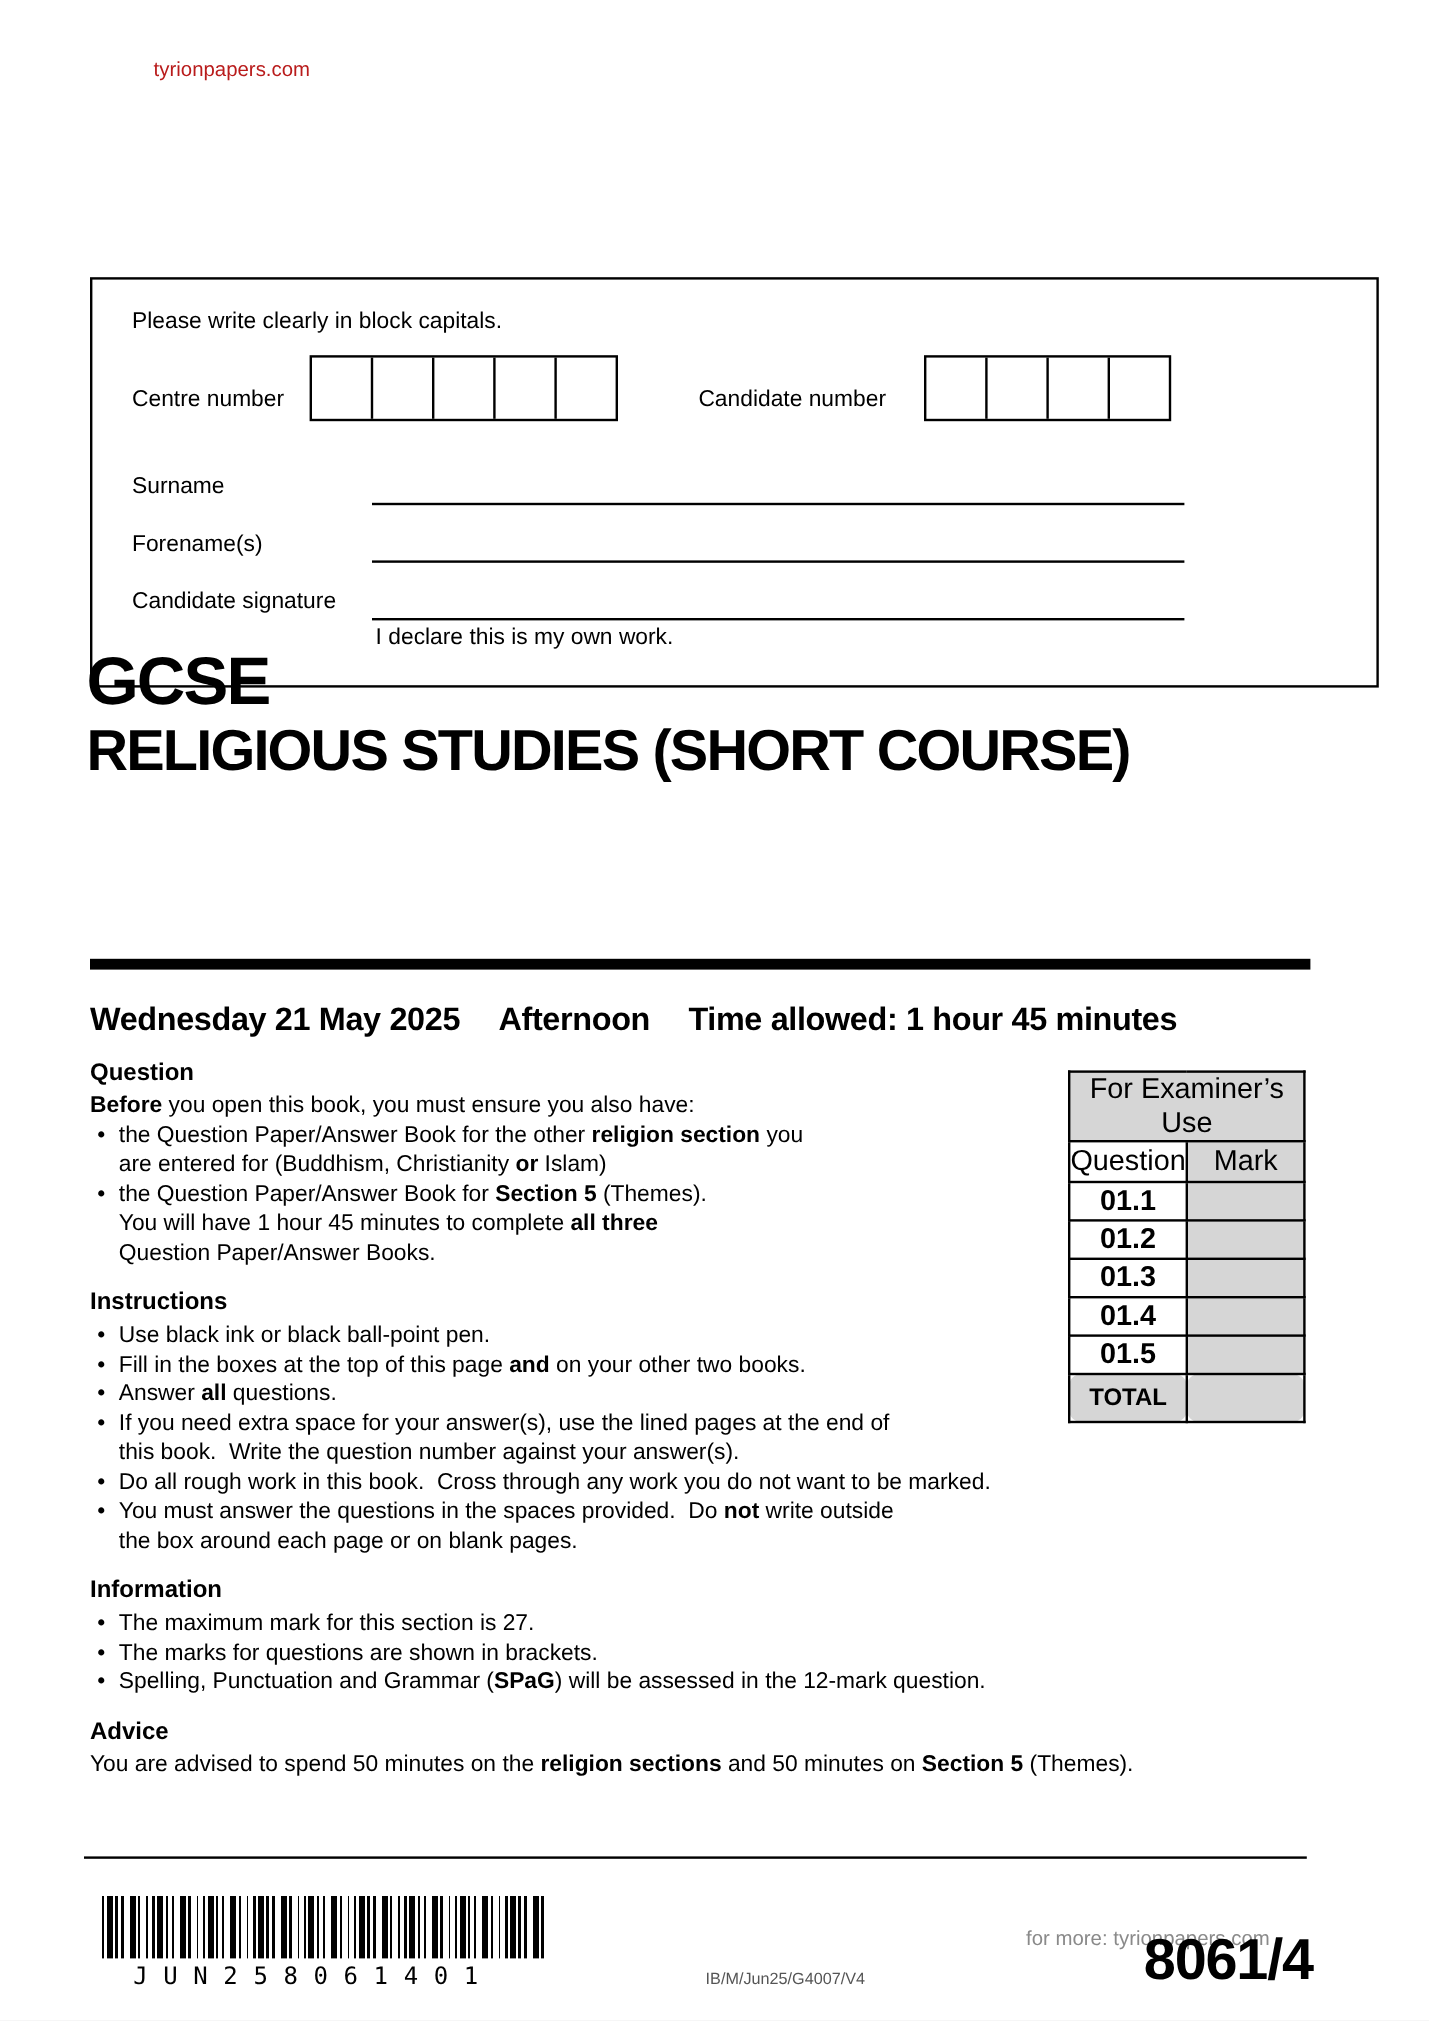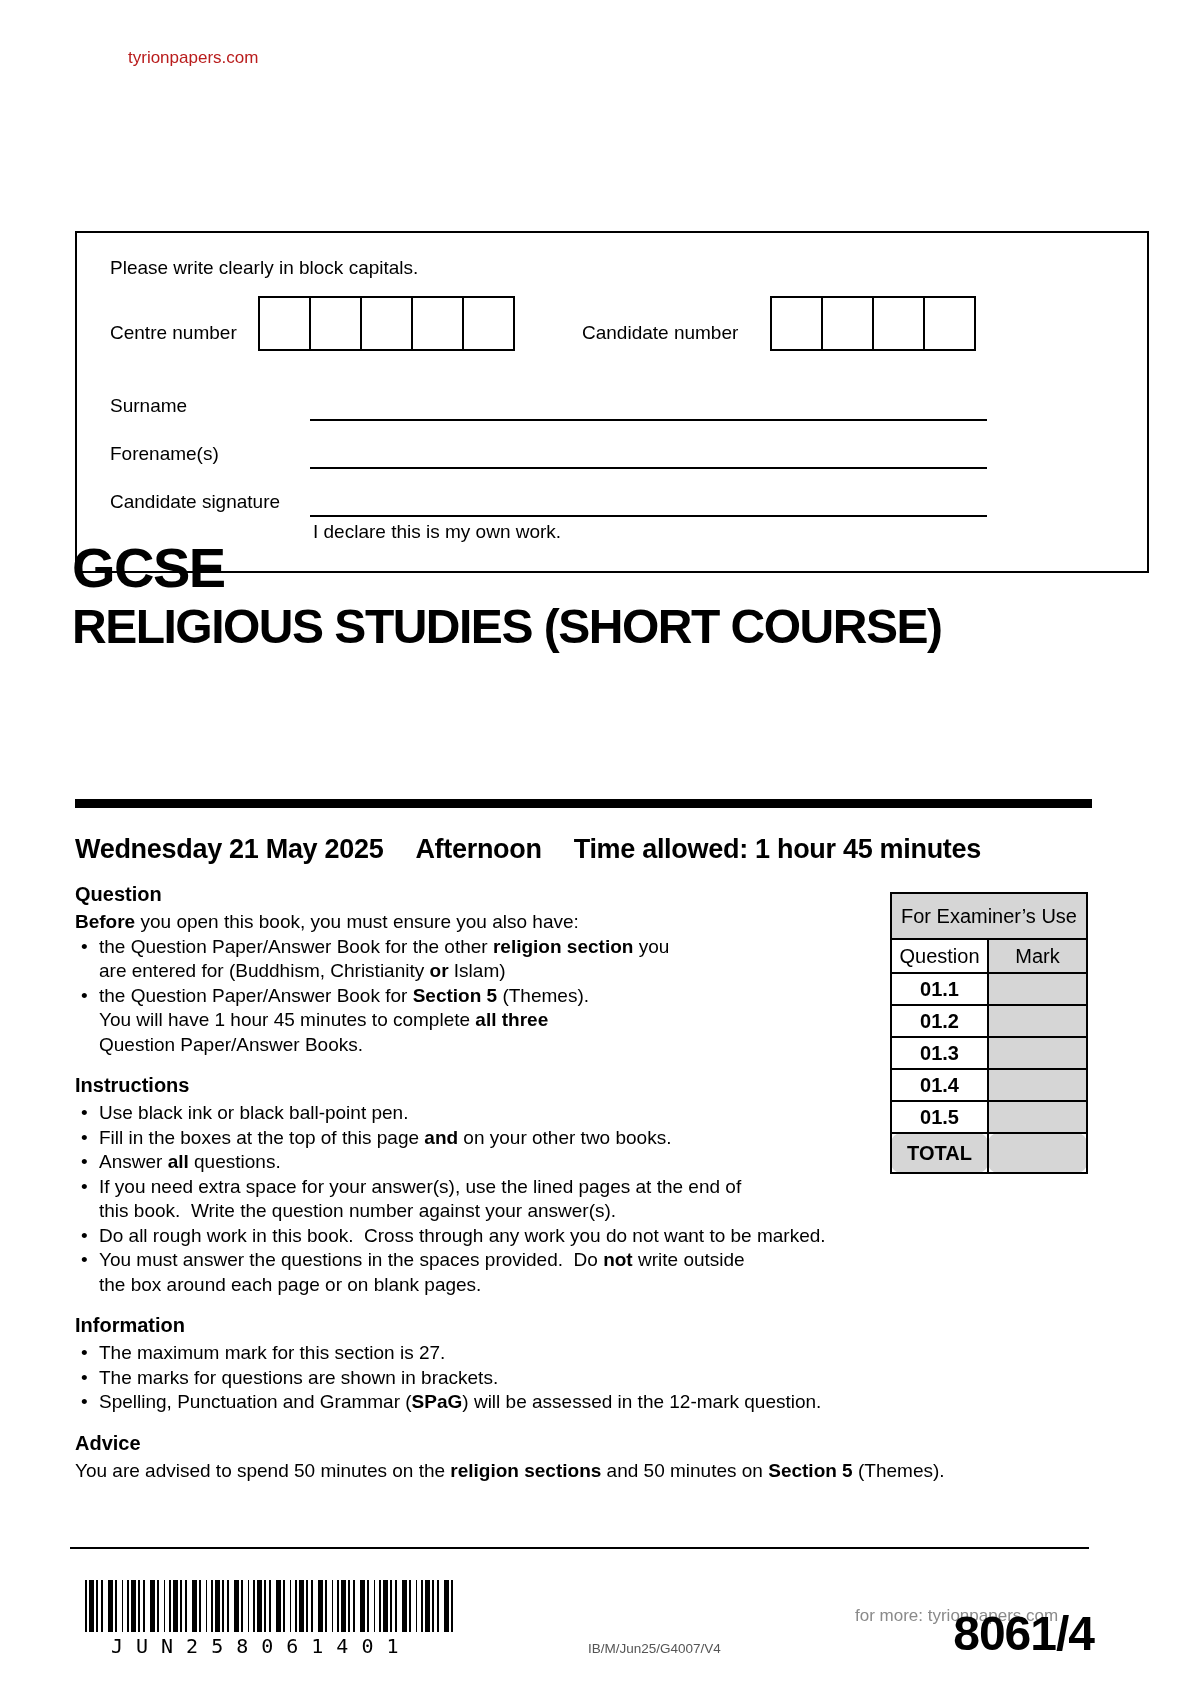--- a/index.html
+++ b/index.html
@@ -50,21 +50,21 @@
   .content h3:first-child{margin-top:0;}
   .content .para{white-space:pre-wrap;}
   .content ul{list-style:none;margin:0;padding:0;}
   .content li{position:relative;padding-left:24px;white-space:pre-wrap;}
   .content .dot{position:absolute;left:6px;top:0;}
 
   
   .exam-table{left:890px;top:892px;}
   .exam-table table{border-collapse:collapse;background:#fff;}
   .exam-table th,.exam-table td{border:2px solid #000;text-align:center;vertical-align:middle;
-      font-size:20px;font-weight:400;padding:0;}
+      font-size:24px;font-weight:400;padding:0;}
   .exam-table .t-title{width:194px;height:44px;background:#d6d6d6;}
   .exam-table .qhead{width:94px;height:32px;background:#fff;}
   .exam-table .mhead{width:96px;height:32px;background:#d6d6d6;}
   .exam-table .qcell{height:30px;font-weight:700;background:#fff;}
   .exam-table .mcell{background:#d6d6d6;}
   .exam-table .totalcell{height:38px;background:#d6d6d6;font-weight:700;font-size:20px;border-radius:10px;}
   .exam-table .totalmark{background:#d6d6d6;}
 
   
   .footer-rule{left:70px;top:1547px;width:1019px;height:2px;background:#000;}

